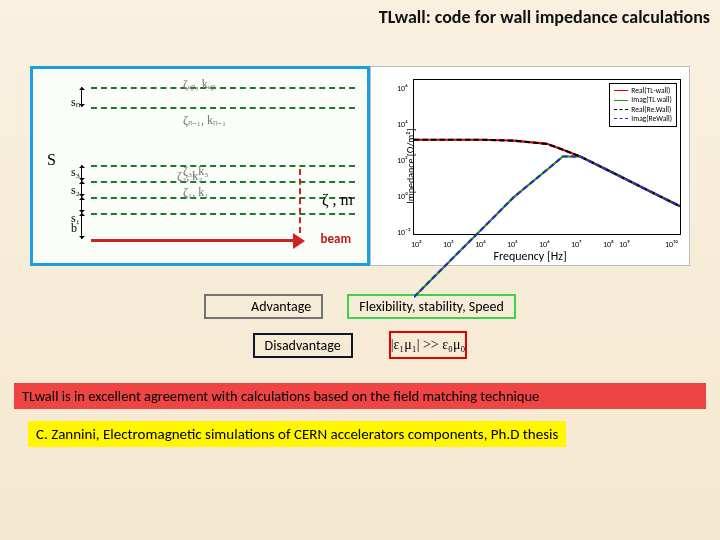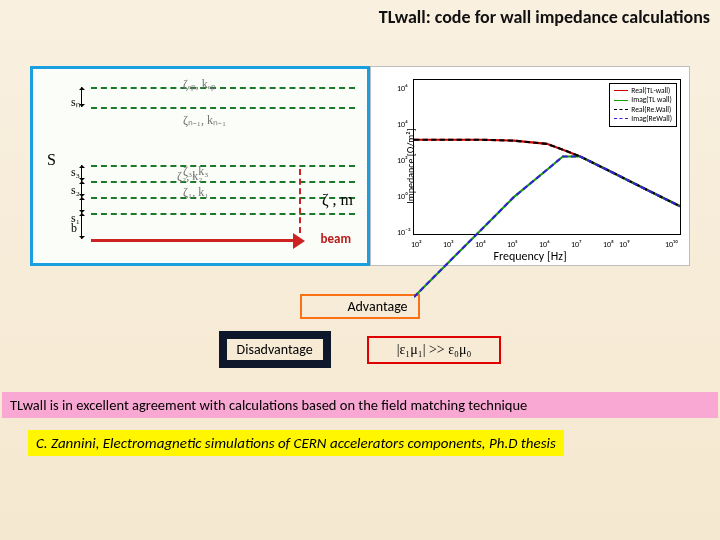--- a/index.html
+++ b/index.html
@@ -44,29 +44,29 @@
   .plot-ylabel { position:absolute; left:2px; top:50%; transform: translateY(-50%) rotate(-90deg); font-size:10px; white-space:nowrap; }
   .plot-xlabel { position:absolute; bottom:2px; left:0; right:0; text-align:center; font-size:12px; }
   .tick { position:absolute; font-size:8px; color:#000; }
   .legend { position:absolute; right:12px; top:16px; background:#fff; border:1px solid #000; padding:2px 4px; font-size:7.5px; line-height:1.25; }
   .legend-row { display:flex; align-items:center; gap:3px; }
   .lswatch { width:14px; height:0; border-top:1.5px solid; }
   svg.curves { position:absolute; inset:0; }
 
   .adv-row { display:flex; align-items:center; justify-content:center; gap:24px; margin-top:28px; }
   .box { font-size:14px; padding:2px 10px; }
-  .box.adv { border:2px solid #f97316;padding-left:45px; }
+  .box.adv { border:2px solid #737373;padding-left:45px; }
   .box.flex { border:2px solid #3cd24a; }
   .dis-row { display:flex; align-items:center; justify-content:center; gap:36px; margin-top:12px; }
-  .box.dis { border:8px solid #0f172a; }
-  .box.eps { border:2px solid #e00000; font-family:'Cambria Math', serif; padding:4px 28px; }
+  .box.dis { border:2px solid #0f172a; }
+  .box.eps { border:2px solid #e00000; font-family:'Cambria Math', serif; padding:4px 0; }
 
-  .hl1 { background:#f9a8d4; margin:24px 2px 0; padding:4px 8px; font-size:14.5px; }
+  .hl1 { background:#ef4444; margin:24px 14px 0; padding:4px 8px; font-size:14.5px; }
   .hl2 { background:#fff600; margin:12px 14px 0; padding:4px 8px; font-size:15px; display:inline-block; }
-  .hl2wrap { text-align:left; padding-left:14px;font-style:italic; }
+  .hl2wrap { text-align:left; padding-left:14px; }
 </style>
 </head>
 <body>
 
 <div class="title">TLwall: code for wall impedance calculations</div>
 
 <div class="panels">
 
   <div class="panel-left">
     <span class="bigS">S</span>
@@ -151,20 +151,21 @@
       <div class="legend-row">
           <span class="lswatch" style="border-color:#3520d8;border-top-style:dashed"></span>
           <span>Imag(ReWall)</span>
         </div>
     </div>
   </div>
 </div>
 
 <div class="adv-row">
   <div class="box adv">Advantage</div>
+  <div class="box flex">Flexibility, stability, Speed</div>
 </div>
 
 <div class="dis-row">
   <div class="box dis">Disadvantage</div>
   <div class="box eps">|ε₁μ₁| &gt;&gt; ε₀μ₀</div>
 </div>
 
 <div class="hl1">TLwall is in excellent agreement with calculations based on the field matching technique</div>
 <div class="hl2wrap"><span class="hl2">C. Zannini, Electromagnetic simulations of CERN accelerators components, Ph.D thesis</span></div>
 

